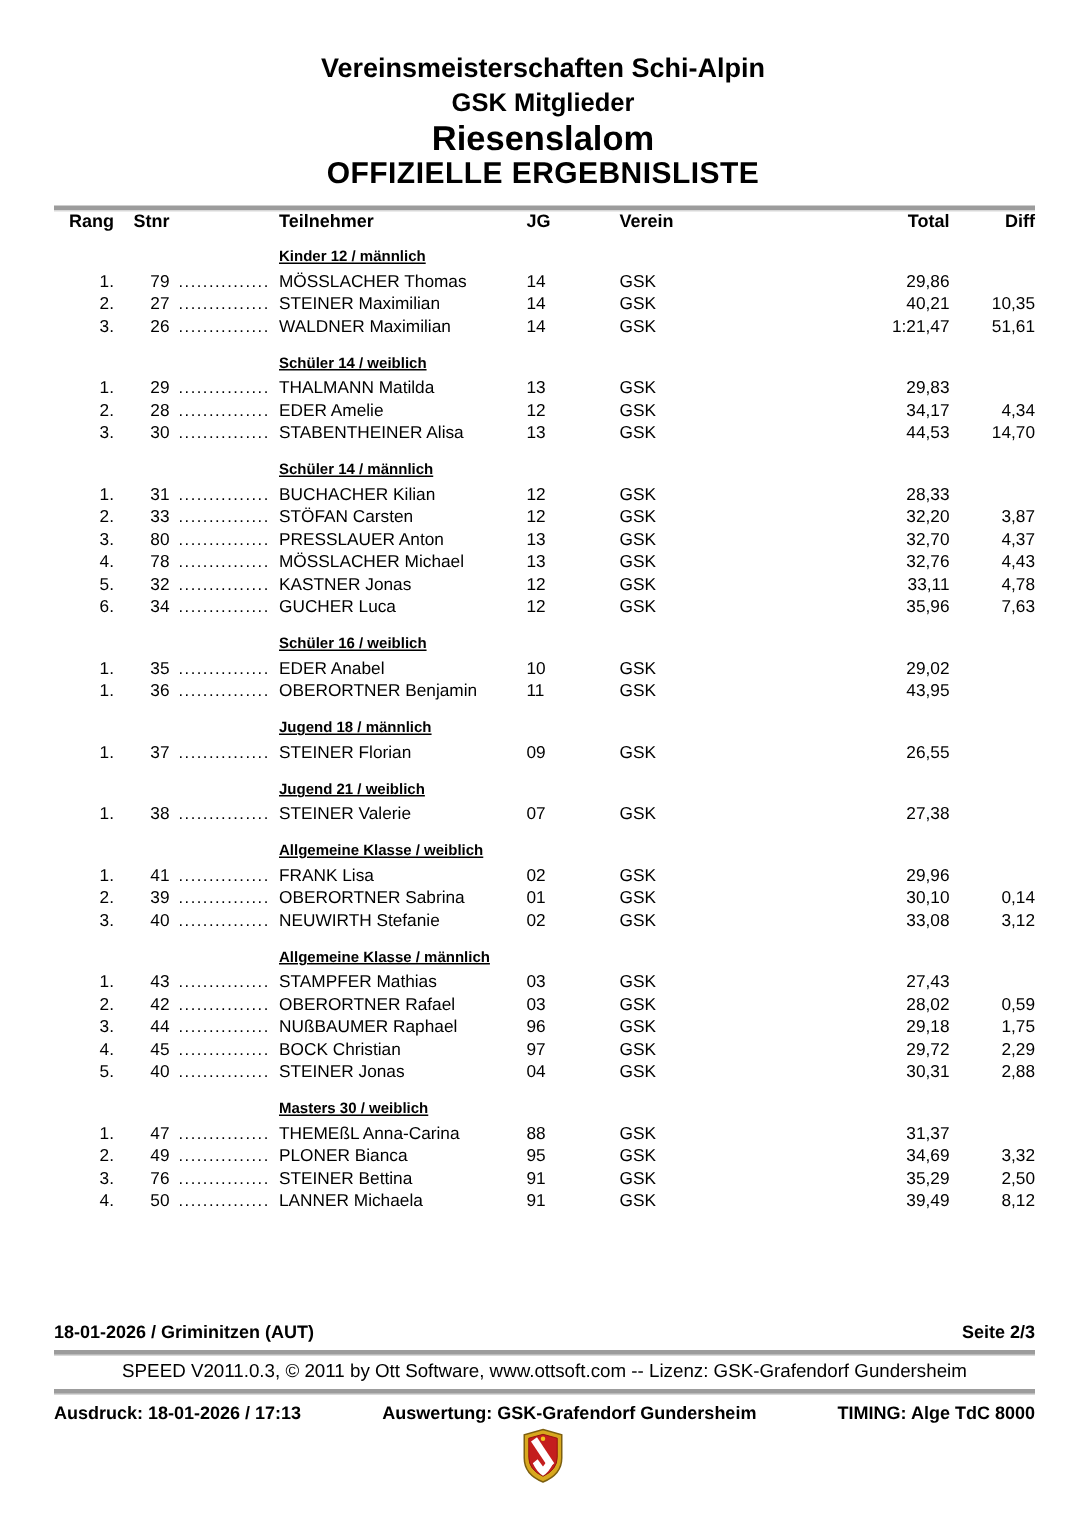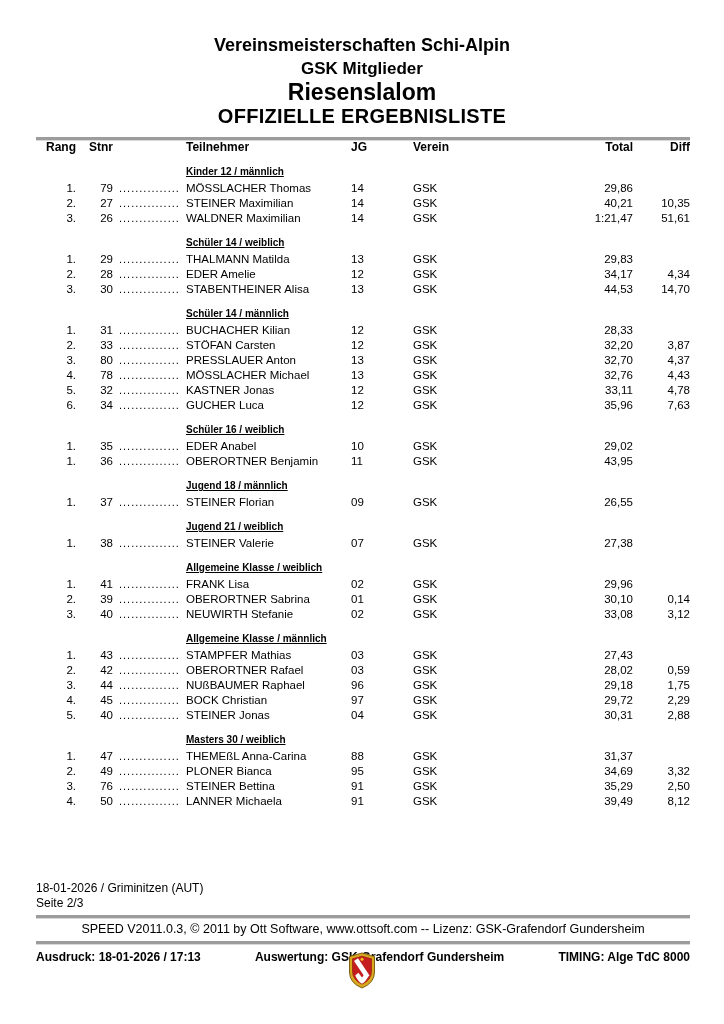--- a/index.html
+++ b/index.html
@@ -23,21 +23,21 @@
   .c2 { text-align:right; }
   .c3 { padding-left:6px; overflow:hidden; white-space:nowrap; font-size:11px; letter-spacing:1px; }
   .c4 { padding-left:6px; white-space:nowrap; overflow:hidden; }
   .c7, .c8 { text-align:right; }
   .section-title {
     margin:9px 0 2px 150px; font-weight:bold; font-size:10px;
     text-decoration:underline; line-height:15px;
   }
   
   .footer { position:absolute; left:36px; right:34px; top:881px; font-size:12px; }
-  .f1 { display:flex; justify-content:space-between; font-weight:normal; line-height:15px;flex-direction:column; }
+  .f1 { display:flex; justify-content:space-between; font-weight:bold; line-height:15px; }
   .frule { height:3px; background:#9c9c9c; margin-top:4px; box-shadow:0 1px 0 #d8d8d8; }
   .f2 { text-align:center; font-size:12.5px; line-height:16px; margin-top:3px; }
   .f3 { display:flex; justify-content:space-between; font-weight:bold; line-height:16px; margin-top:5px; }
   .crest { position:absolute; left:348px; top:952px; width:28px; height:37px; }
 </style>
 </head>
 <body>
 
 <div class="page">
 

